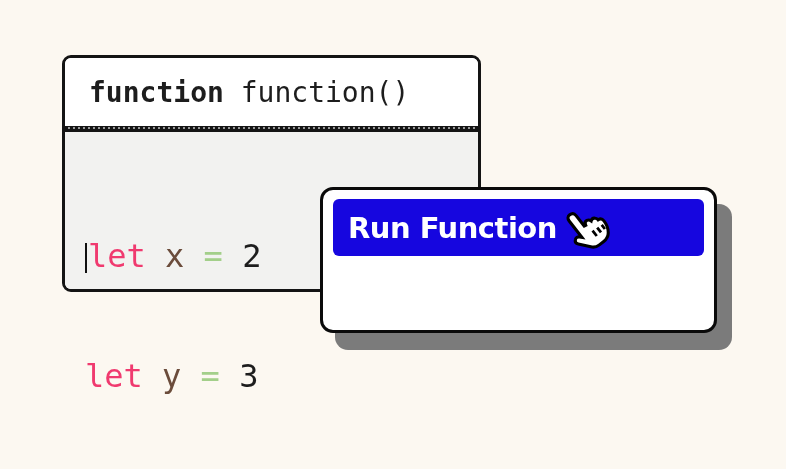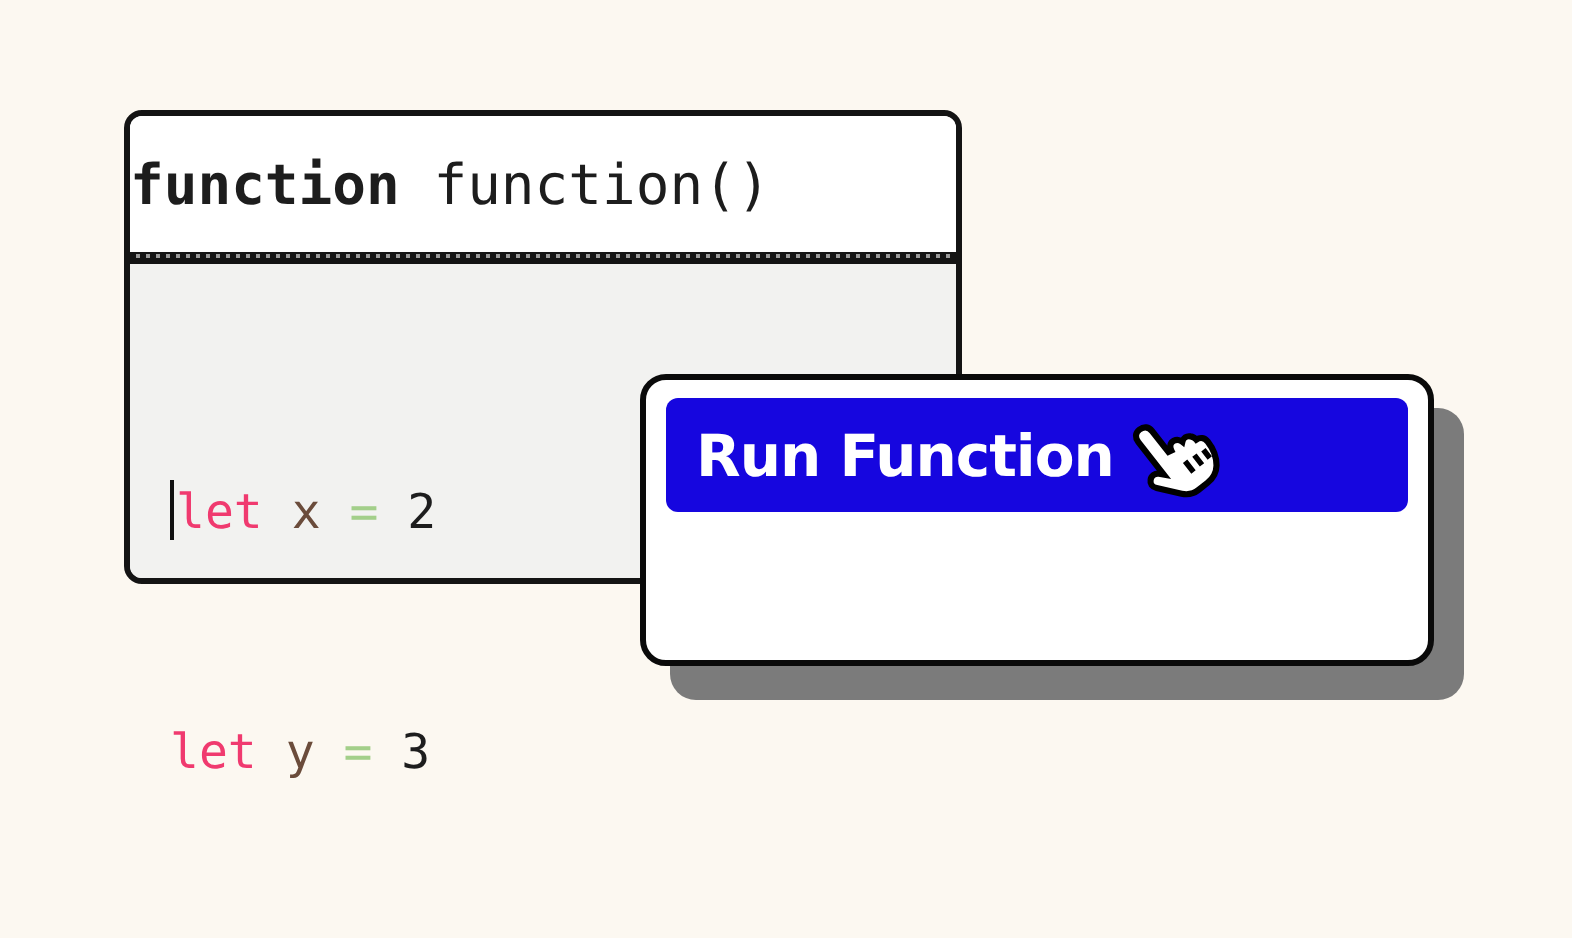--- a/index.html
+++ b/index.html
@@ -12,35 +12,35 @@
   .stage{position:absolute;inset:0;width:786px;height:469px;}
 
   
   .code-card{
     position:absolute;left:62px;top:55px;width:419px;height:237px;
     background:#ffffff;border:3px solid var(--border,#141414);
     border-radius:9px;box-sizing:border-box;z-index:1;
   }
   .card-header{
     height:68px;display:flex;align-items:center;
-    background:#ffffff;border-radius:6px 6px 0 0;
+    padding-left:24px;background:#ffffff;border-radius:6px 6px 0 0;
     font-family:"DejaVu Sans Mono",monospace;font-size:28px;color:var(--ink,#1d1d1d);
     white-space:pre;
   }
   .card-header .kw{font-weight:700;}
   .divider{height:6px;background:var(--border,#141414);position:relative;}
   .divider::after{
     content:"";position:absolute;left:0;right:0;top:1px;height:2px;
     background:repeating-linear-gradient(90deg,transparent 0 3px,#9a9a9a 3px 5px);
   }
   .card-body{
     position:absolute;left:0;right:0;top:74px;bottom:0;
     background:var(--code-bg,#f2f2f0);border-radius:0 0 6px 6px;
     padding:24px 0 0 20px;box-sizing:border-box;
-    font-family:"DejaVu Sans Mono",monospace;font-size:24px;line-height:40px;
+    font-family:"DejaVu Sans Mono",monospace;font-size:32px;line-height:40px;
     color:var(--ink,#1d1d1d);white-space:pre;
   }
   .caret{
     display:inline-block;width:0;height:30px;
     border-left:2px solid #111;vertical-align:-6px;margin-right:1px;
   }
   .tok-keyword{color:var(--pink,#f03a6f);}
   .tok-def{color:var(--brown,#6b4c3b);}
   .tok-op{color:var(--green,#a3cf8a);}
   .tok-plain{color:var(--ink,#1d1d1d);}

